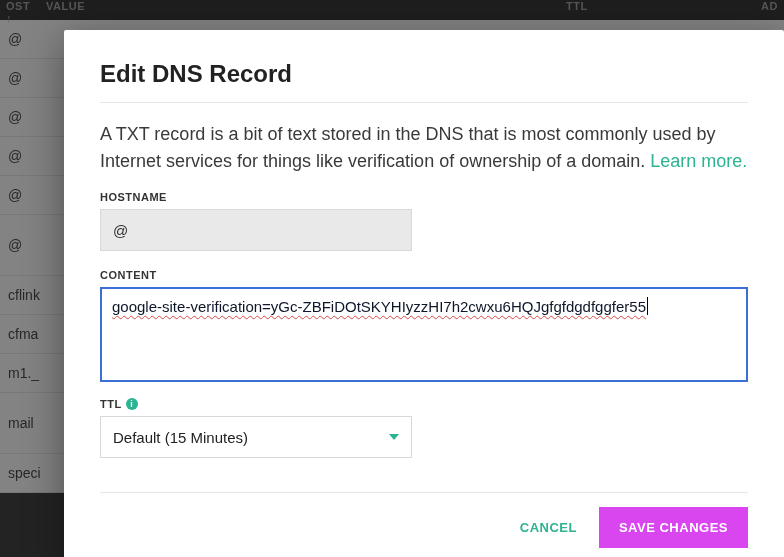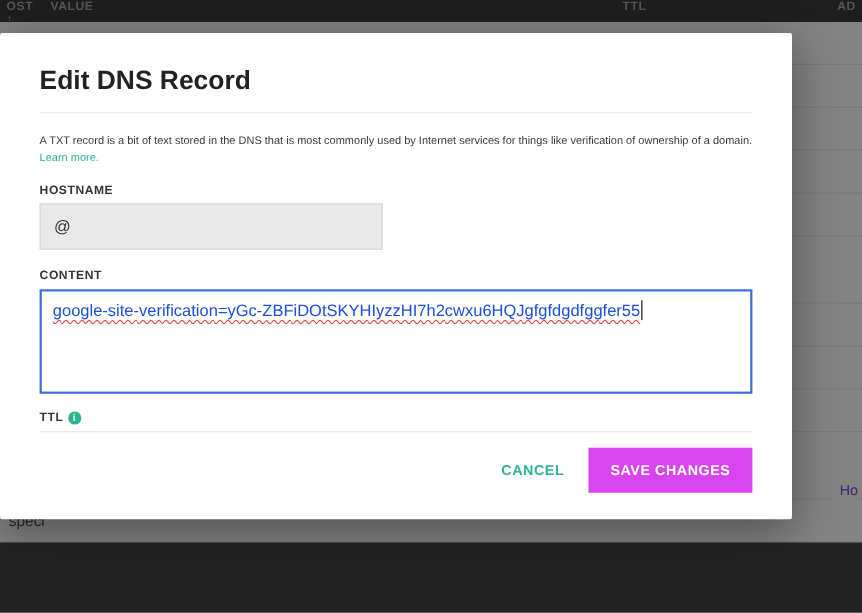--- a/index.html
+++ b/index.html
@@ -34,21 +34,21 @@
     .bg-row.tall { padding: 22px 8px; }
     .bg-cell-host { width: 40px; }
 
     
     .overlay {
       position: absolute;
       inset: 0;
       background: rgba(30,30,30,0.55);
       display: flex;
       align-items: flex-start;
-      justify-content: flex-start;
+      justify-content: flex-end;
     }
     .modal {
       background: #fff;
       width: 720px;
       margin-top: 30px;
       border-radius: 2px;
       padding: 30px 36px 24px 36px;
       box-shadow: 0 10px 40px rgba(0,0,0,0.4);
     }
     .modal-title {
@@ -56,21 +56,21 @@
       font-weight: 700;
       color: #222;
       margin-bottom: 14px;
     }
     .modal-hr {
       border: none;
       border-top: 1px solid #e6e6e6;
       margin-bottom: 18px;
     }
     .modal-desc {
-      font-size: 10px;
+      font-size: 18px;
       line-height: 1.5;
       color: #3a3a3a;
       margin-bottom: 16px;
     }
     .modal-desc .learn-more {
       color: #2bb392;
       cursor: pointer;
     }
     .form-label {
       font-size: 11px;
@@ -105,21 +105,21 @@
       margin-bottom: 18px;
       display: flex;
       align-items: center;
     }
     .content-field {
       width: 100%;
       height: 95px;
       border: 2px solid #3b6fd6;
       padding: 8px 10px;
       font-size: 15px;
-      color: #1d4ed8;
+      color: #0f172a;
       font-family: inherit;
       resize: both;
       margin-bottom: 16px;
       outline: none;
     }
     .content-field .txt {
       text-decoration-line: underline;
       text-decoration-style: wavy;
       text-decoration-color: #d94a4a;
       text-decoration-thickness: 1px;
@@ -226,19 +226,23 @@
 
     <div class="form-label">CONTENT</div>
     <div class="content-field">
       <span class="txt">google-site-verification=yGc-ZBFiDOtSKYHIyzzHI7h2cwxu6HQJgfgfdgdfggfer55</span><span class="cursor"></span>
     </div>
 
     <div class="form-label">
       <span>TTL</span>
       <span class="info-icon">i</span>
     </div>
+    <div class="ttl-select">
+      <span>Default (15 Minutes)</span>
+      <span class="chevron"></span>
+    </div>
 
     <div class="modal-footer">
       <span class="btn-cancel">CANCEL</span>
       <button class="btn-save">SAVE CHANGES</button>
     </div>
   </div>
 </div>
 
 </body></html>

